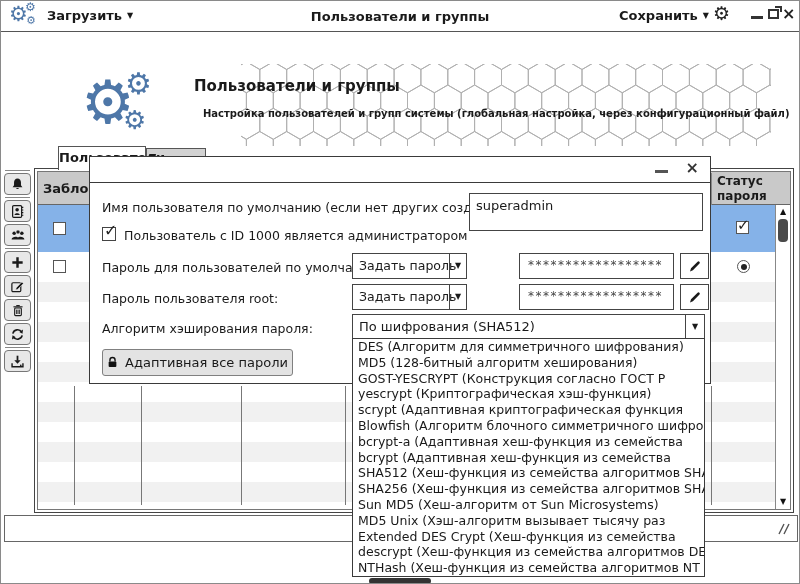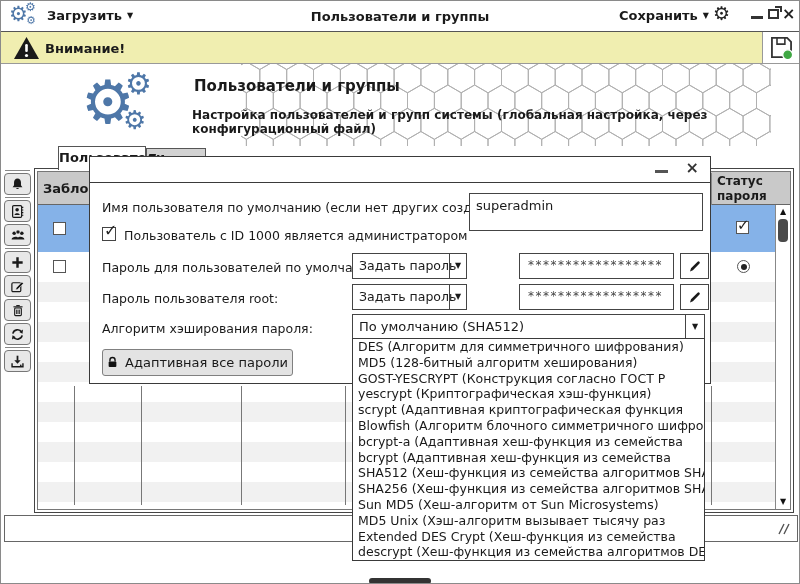--- a/index.html
+++ b/index.html
@@ -23,21 +23,21 @@
   
   .warnbar{position:absolute;left:0;top:31px;width:100%;height:32px;background:#f0eeb0;border-bottom:1px solid #999;}
   .warn-tri{position:absolute;left:12px;top:4px;}
   .warn-text{position:absolute;left:44px;top:9px;font-size:13px;font-weight:bold;}
   .savebox{position:absolute;right:0;top:0;bottom:0;width:37px;background:#fff;border-left:1px solid #999;display:flex;align-items:center;justify-content:center;}
 
   
   .pagehead{position:absolute;left:0;top:63px;width:100%;height:82px;background:#fff;}
   #hexsvg{position:absolute;left:240px;top:0;pointer-events:none;}
   .bigtitle{position:absolute;left:193px;top:13px;font-size:15px;font-weight:bold;}
-  .subtitle{position:absolute;left:191px;top:44px;font-size:12px;font-weight:bold;}
+  .subtitle{position:absolute;left:202px;top:44px;font-size:10px;font-weight:bold;}
 
   
   .tab{position:absolute;font-size:13px;font-weight:bold;text-align:center;}
   .tab-active{left:57px;top:145px;width:88px;height:24px;line-height:22px;background:#fff;border:1px solid #555;border-bottom:none;z-index:3;}
   .tab-idle{left:145px;top:147px;width:60px;height:21px;line-height:19px;background:#d2d2d2;border:1px solid #555;z-index:2;}
 
   
   .tbtn{position:absolute;left:3px;width:27px;height:22px;background:#e8e8e8;border:1px solid #777;border-radius:4px;display:flex;align-items:center;justify-content:center;}
   .tsep{position:absolute;left:4px;width:25px;height:1px;background:#888;}
 
@@ -98,35 +98,20 @@
     <span class="wtitle">Пользователи и группы</span>
     <span class="menu" style="left:618px;"><span>Сохранить</span><span class="arr">▼</span></span>
     <span class="settings-gear">⚙</span>
     <span class="winbtn minbar"></span>
     <span class="winbtn maxbox">
         <i></i>
       </span>
     <span class="winbtn closex">×</span>
   </div>
 
-  <div class="warnbar">
-    <svg class="warn-tri" width="27" height="24" viewBox="0 0 27 24">
-      <polygon points="13.5,1 26,23 1,23" fill="#1a1a1a"></polygon>
-      <rect x="12.2" y="8" width="2.6" height="8" rx="1.3" fill="#fff"></rect>
-      <circle cx="13.5" cy="19.5" r="1.6" fill="#fff"></circle>
-    </svg>
-    <span class="warn-text">Внимание!</span>
-    <div class="savebox">
-      <svg width="27" height="27" viewBox="0 0 24 24">
-        <path d="M3.5 3.5 H17 L20.5 7 V20.5 H3.5 Z" fill="none" stroke="#333" stroke-width="1.6"></path>
-        <path d="M8 3.5 V9 H15 V3.5" fill="none" stroke="#333" stroke-width="1.4"></path>
-        <circle cx="17.5" cy="18.5" r="4.4" fill="#3fa743" stroke="#fff" stroke-width="1.2"></circle>
-      </svg>
-    </div>
-  </div>
 
   <div class="pagehead">
     <svg id="hexsvg" width="530" height="82" viewBox="0 0 530 82">
         <polygon points="-8.0,-25.5 5.4,-17.8 5.4,-2.3 -8.0,5.5 -21.4,-2.3 -21.4,-17.8" fill="none" stroke="#b0b0b0" stroke-width="1"></polygon>
         <polygon points="18.8,-25.5 32.3,-17.8 32.3,-2.3 18.8,5.5 5.4,-2.3 5.4,-17.8" fill="none" stroke="#b0b0b0" stroke-width="1"></polygon>
         <polygon points="45.7,-25.5 59.1,-17.8 59.1,-2.3 45.7,5.5 32.3,-2.3 32.3,-17.8" fill="none" stroke="#b0b0b0" stroke-width="1"></polygon>
         <polygon points="72.5,-25.5 86.0,-17.8 86.0,-2.3 72.5,5.5 59.1,-2.3 59.1,-17.8" fill="none" stroke="#b0b0b0" stroke-width="1"></polygon>
         <polygon points="99.4,-25.5 112.8,-17.8 112.8,-2.3 99.4,5.5 86.0,-2.3 86.0,-17.8" fill="none" stroke="#b0b0b0" stroke-width="1"></polygon>
         <polygon points="126.2,-25.5 139.7,-17.8 139.7,-2.3 126.2,5.5 112.8,-2.3 112.8,-17.8" fill="none" stroke="#b0b0b0" stroke-width="1"></polygon>
         <polygon points="153.1,-25.5 166.5,-17.8 166.5,-2.3 153.1,5.5 139.7,-2.3 139.7,-17.8" fill="none" stroke="#b0b0b0" stroke-width="1"></polygon>
@@ -380,21 +365,21 @@
     </div>
     <div class="pwd" style="left:429px;top:127px;width:155px;">******************</div>
     <div class="pencilbtn" style="left:590px;top:127px;">
       <svg width="14" height="14" viewBox="0 0 14 14">
         <path d="M2 12.5 L3 9.3 L9.6 2.7 A1.35 1.35 0 0 1 11.5 4.6 L4.9 11.2 Z" fill="#1a1a1a"></path>
       </svg>
     </div>
 
     <span class="dlabel" style="top:164px;">Алгоритм хэширования пароля:</span>
     <div class="combo" style="left:262px;top:157px;width:353px;font-size:13px;">
-      <span>По умолчанию (SHA512)</span>
+      <span>По шифрования (SHA512)</span>
       <span class="cArr" style="width:19px;">▼</span>
     </div>
 
     <div class="encbtn">
       <svg width="11" height="13" viewBox="0 0 12 13">
         <path d="M3.2 5.4V3.8a2.8 2.8 0 0 1 5.6 0v1.6" fill="none" stroke="#111" stroke-width="1.5"></path>
         <rect x="1.8" y="5.4" width="8.4" height="6" rx="1" fill="#111"></rect>
       </svg>
       <span>Адаптивная все пароли</span>
     </div>
@@ -408,15 +393,16 @@
       <div class="ddi">scrypt (Адаптивная криптографическая функция</div>
       <div class="ddi">Blowfish (Алгоритм блочного симметричного шифрования)</div>
       <div class="ddi">bcrypt-a (Адаптивная хеш-функция из семейства</div>
       <div class="ddi">bcrypt (Адаптивная хеш-функция из семейства</div>
       <div class="ddi">SHA512 (Хеш-функция из семейства алгоритмов SHA-2)</div>
       <div class="ddi">SHA256 (Хеш-функция из семейства алгоритмов SHA-2)</div>
       <div class="ddi">Sun MD5 (Хеш-алгоритм от Sun Microsystems)</div>
       <div class="ddi">MD5 Unix (Хэш-алгоритм вызывает тысячу раз</div>
       <div class="ddi">Extended DES Crypt (Хеш-функция из семейства</div>
       <div class="ddi">descrypt (Хеш-функция из семейства алгоритмов DES)</div>
+      <div class="ddi">NTHash (Хеш-функция из семейства алгоритмов NT</div>
     </div>
 
 </div>
 
 </body></html>

